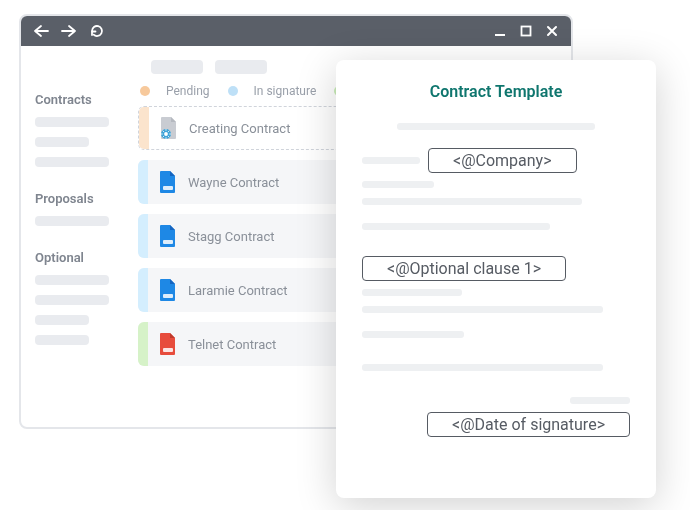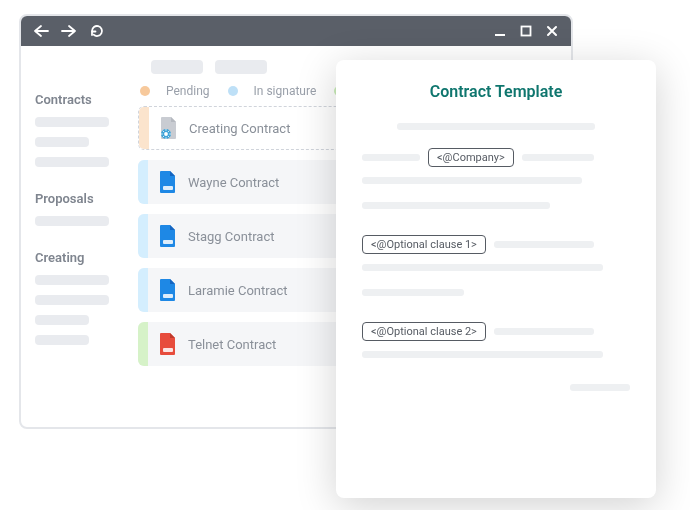--- a/index.html
+++ b/index.html
@@ -147,22 +147,22 @@
   .dline {
     height: 7px;
     background: #eef0f2;
     border-radius: 3px;
     margin-bottom: 10px;
   }
   .drow { display: flex; gap: 8px; align-items: center; margin-bottom: 10px; flex-wrap: wrap; }
   .tag {
     border: 1.5px solid #565b63;
     border-radius: 4px;
-    padding: 2px 8px;
-    font-size: 11px;
+    padding: 2px 24px;
+    font-size: 16px;
     color: #565b63;
     white-space: nowrap;
   }
   .spacer { height: 8px; }
 </style>
 </head>
 <body>
 
 <div class="window">
   <div class="titlebar">
@@ -211,21 +211,21 @@
   <div class="content">
     <div class="sidebar">
       <div class="side-head">Contracts</div>
       <div class="skel side-skel"></div>
       <div class="skel side-skel sm"></div>
       <div class="skel side-skel"></div>
       <div style="height:14px"></div>
       <div class="side-head">Proposals</div>
       <div class="skel side-skel"></div>
       <div style="height:14px"></div>
-      <div class="side-head">Creating</div>
+      <div class="side-head">Optional</div>
       <div class="skel side-skel"></div>
       <div class="skel side-skel"></div>
       <div class="skel side-skel sm"></div>
       <div class="skel side-skel sm"></div>
     </div>
 
     <div class="main-pane">
       <div class="legend">
         <div class="legend-item">
           <span class="dot orange"></span>
@@ -343,24 +343,21 @@
   <div class="drow">
     <span class="tag">&lt;@Optional clause 1&gt;</span>
     <div class="dline" style="width:100px;margin:0"></div>
   </div>
   <div class="dline" style="width:90%"></div>
   <div class="spacer"></div>
   <div class="dline" style="width:38%"></div>
   <div class="spacer"></div>
   <div class="spacer"></div>
 
-  <div class="drow">
-    <span class="tag">&lt;@Optional clause 2&gt;</span>
-    <div class="dline" style="width:100px;margin:0"></div>
-  </div>
   <div class="dline" style="width:90%"></div>
   <div class="spacer"></div>
   <div class="spacer"></div>
 
   <div class="drow" style="justify-content:flex-end">
     <div class="dline" style="width:60px;margin:0"></div>
+    <span class="tag">&lt;@Date of signature&gt;</span>
   </div>
 </div>
 
 </body></html>

